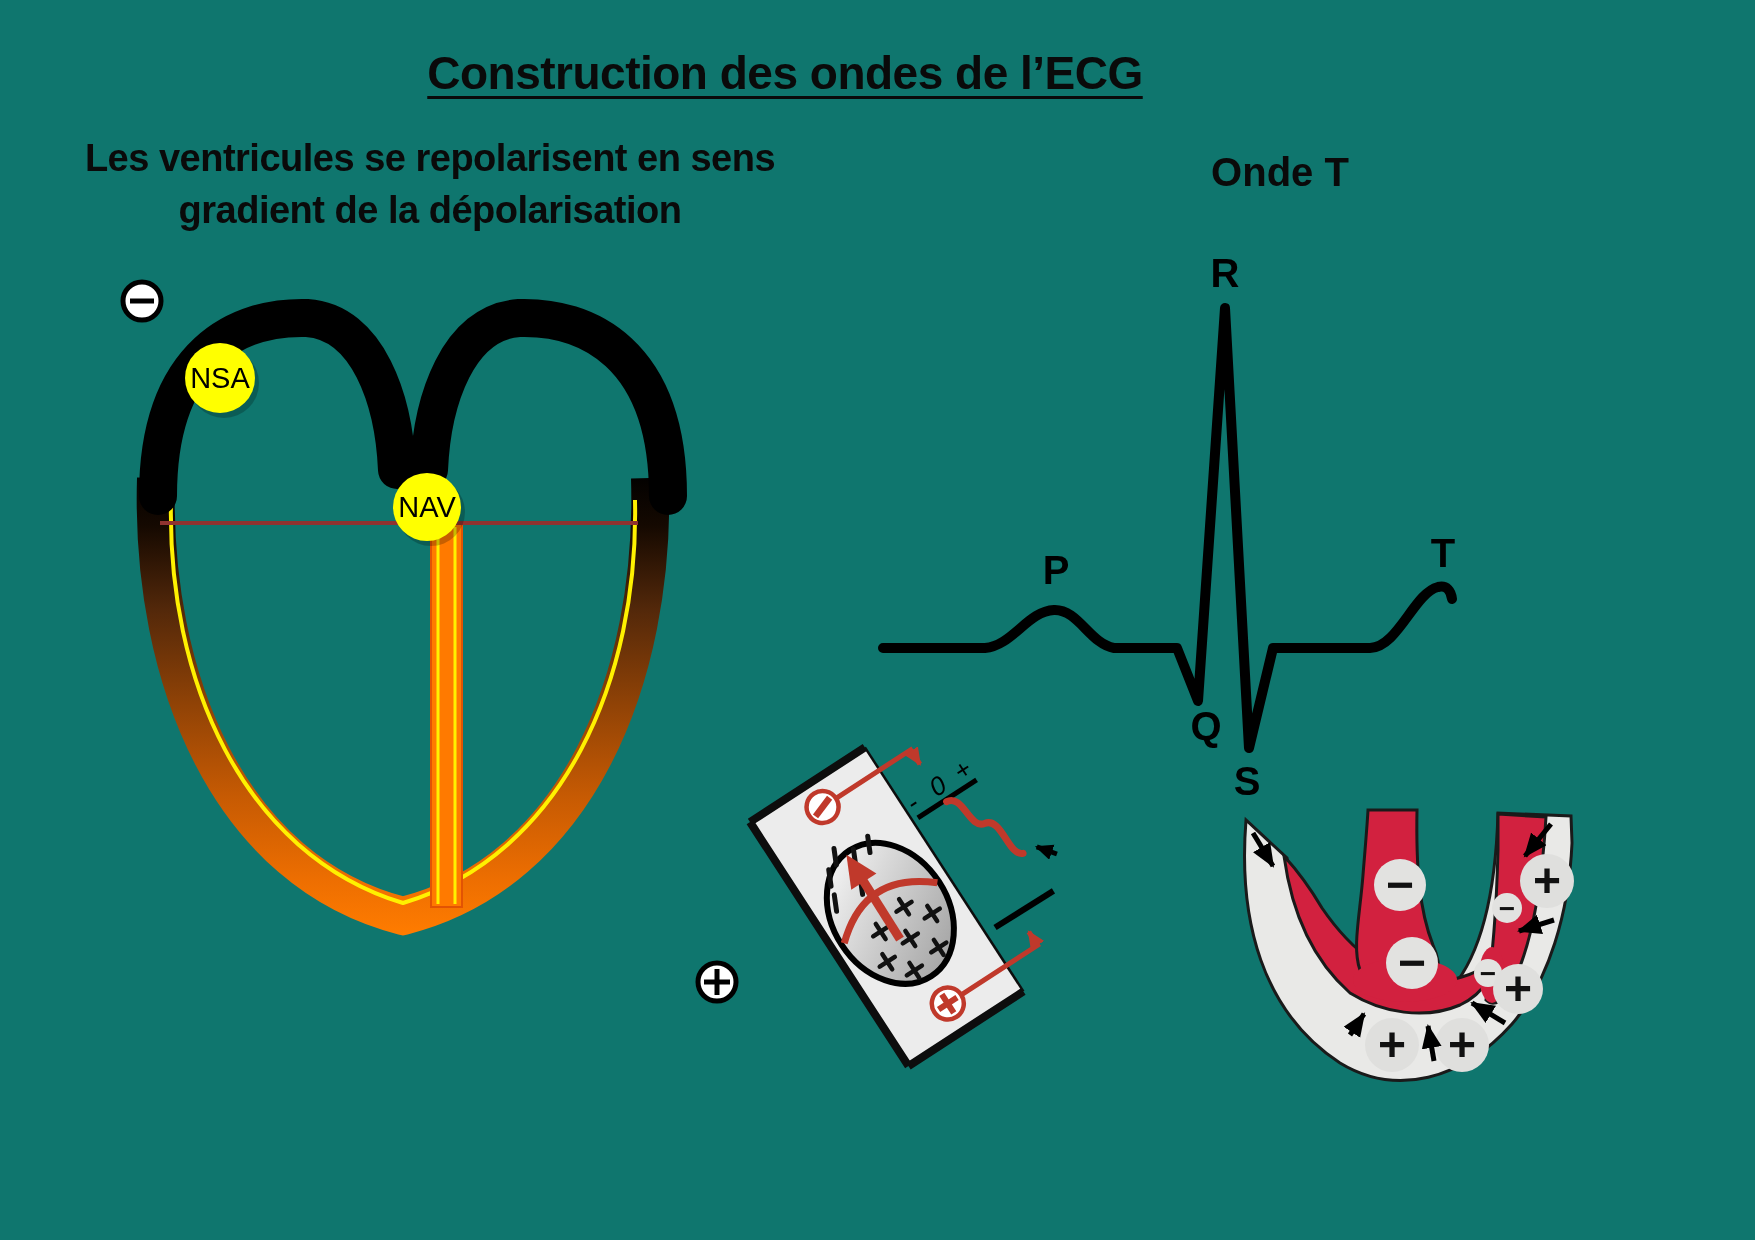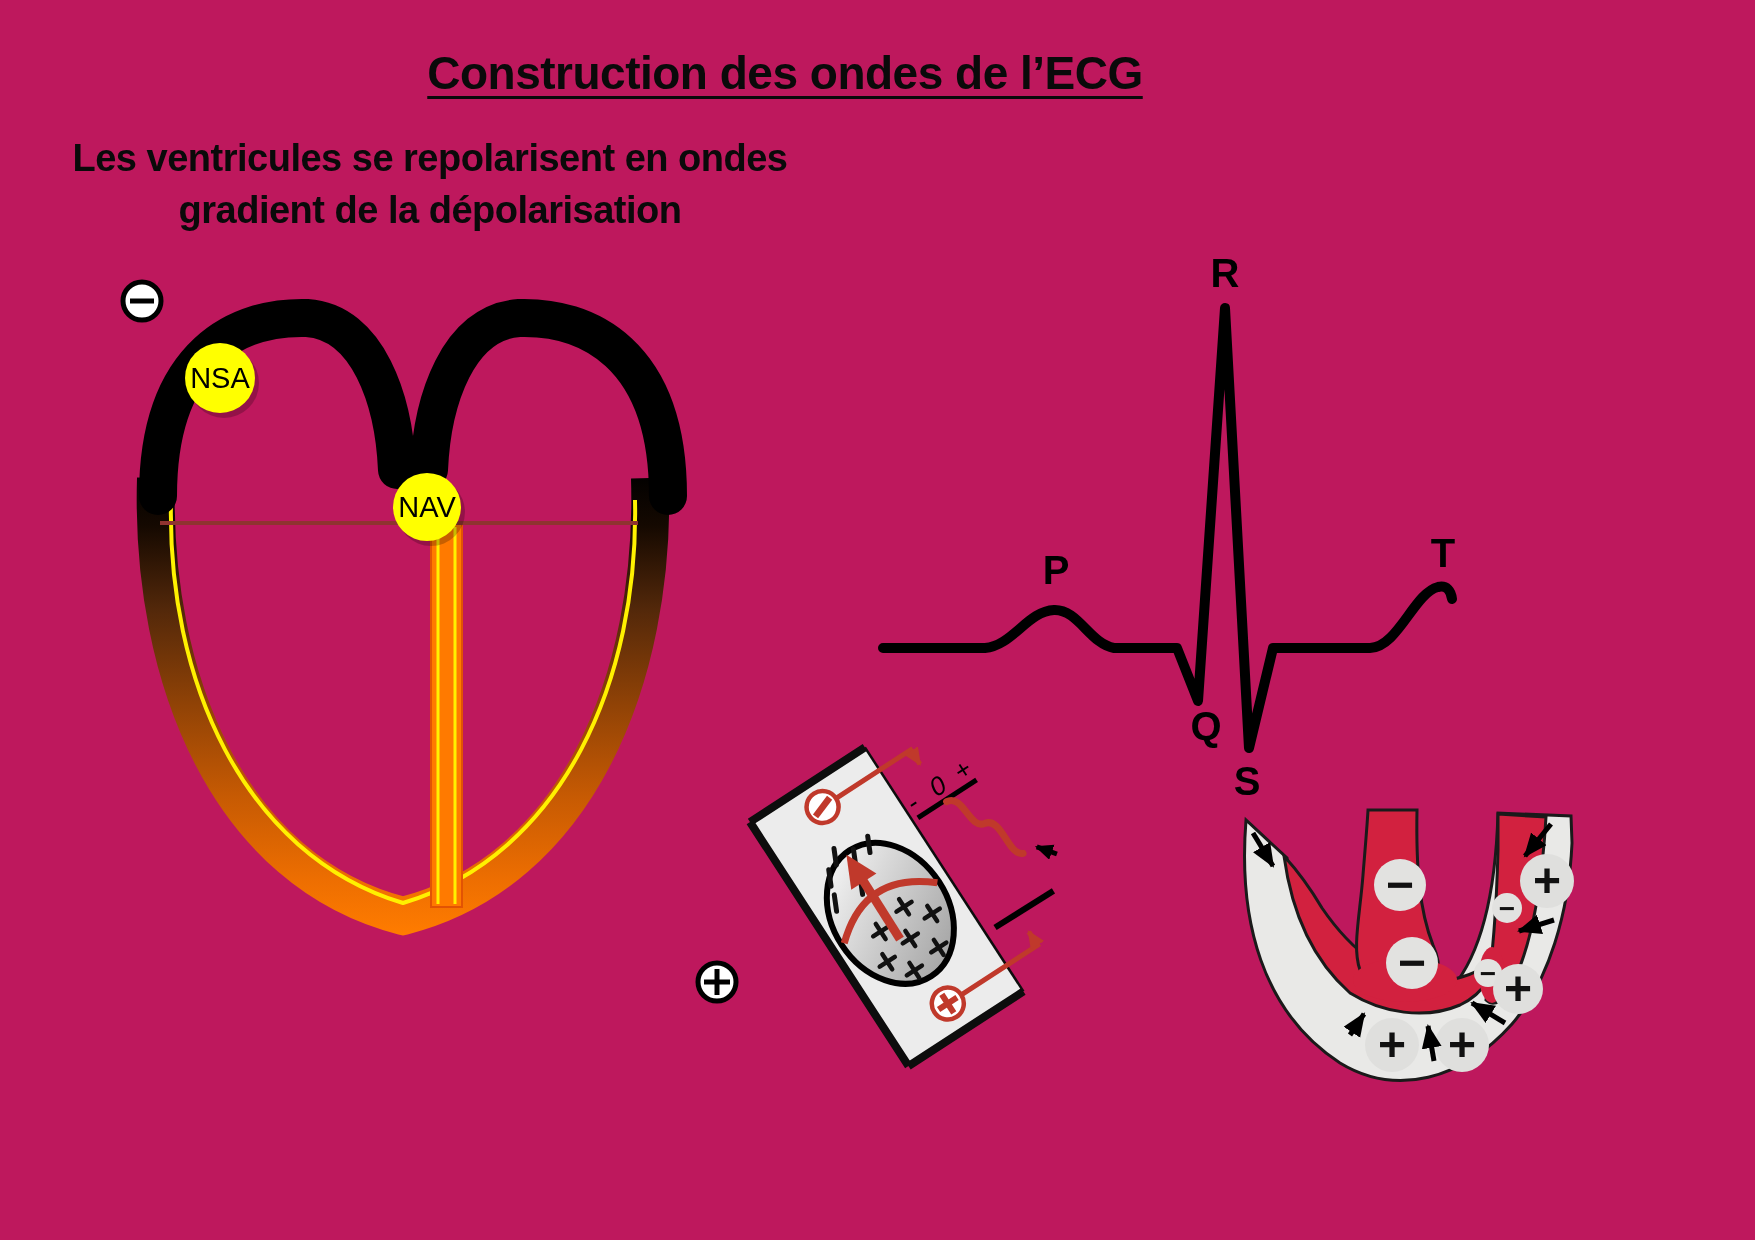--- a/index.html
+++ b/index.html
@@ -1,16 +1,16 @@
 <!DOCTYPE html>
 <html><head>
 <meta charset="utf-8">
 <style>
   html,body{margin:0;padding:0;background:#fff;}
-  #canvas{position:relative;width:1755px;height:1240px;background:#be185d;overflow:hidden;
+  #canvas{position:relative;width:1755px;height:1240px;background:#0f766e;overflow:hidden;
           font-family:"Liberation Sans",sans-serif;color:#0a0a0a;}
   .abs{position:absolute;}
   .title{left:0;top:46px;width:1570px;text-align:center;font-size:46px;font-weight:bold;
          letter-spacing:-0.5px;}
   .title span{text-decoration:underline;text-decoration-thickness:3px;text-underline-offset:7px;}
   .subtitle{left:20px;top:132px;width:820px;text-align:center;font-size:38px;font-weight:bold;
             line-height:52px;letter-spacing:-0.5px;}
   .onde-t{left:1160px;top:150px;width:240px;text-align:center;font-size:40px;font-weight:bold;}
   .note{left:88px;top:1104px;width:1610px;font-size:34px;font-weight:normal;line-height:56px;}
   svg{position:absolute;left:0;top:0;}
@@ -23,24 +23,25 @@
   .charge-small{font-size:28px;font-weight:bold;fill:#111;text-anchor:middle;}
 </style>
 </head>
 <body>
 
 <div id="canvas">
 
   <div class="abs title"><span>Construction des ondes de l’ECG</span></div>
 
   <div class="abs subtitle">
-    <div>Les ventricules se repolarisent en ondes</div>
+    <div>Les ventricules se repolarisent en sens</div>
     <div>gradient de la dépolarisation</div>
   </div>
 
+  <div class="abs onde-t">Onde T</div>
 
   <svg width="1755" height="1240" viewBox="0 0 1755 1240">
     <defs>
       <linearGradient id="gWall" x1="0" y1="470" x2="0" y2="935" gradientUnits="userSpaceOnUse">
         <stop offset="0" stop-color="#000000"></stop>
         <stop offset="0.12" stop-color="#150901"></stop>
         <stop offset="0.30" stop-color="#53280a"></stop>
         <stop offset="0.50" stop-color="#8f4206"></stop>
         <stop offset="0.70" stop-color="#c65a03"></stop>
         <stop offset="0.88" stop-color="#ed6e01"></stop>

